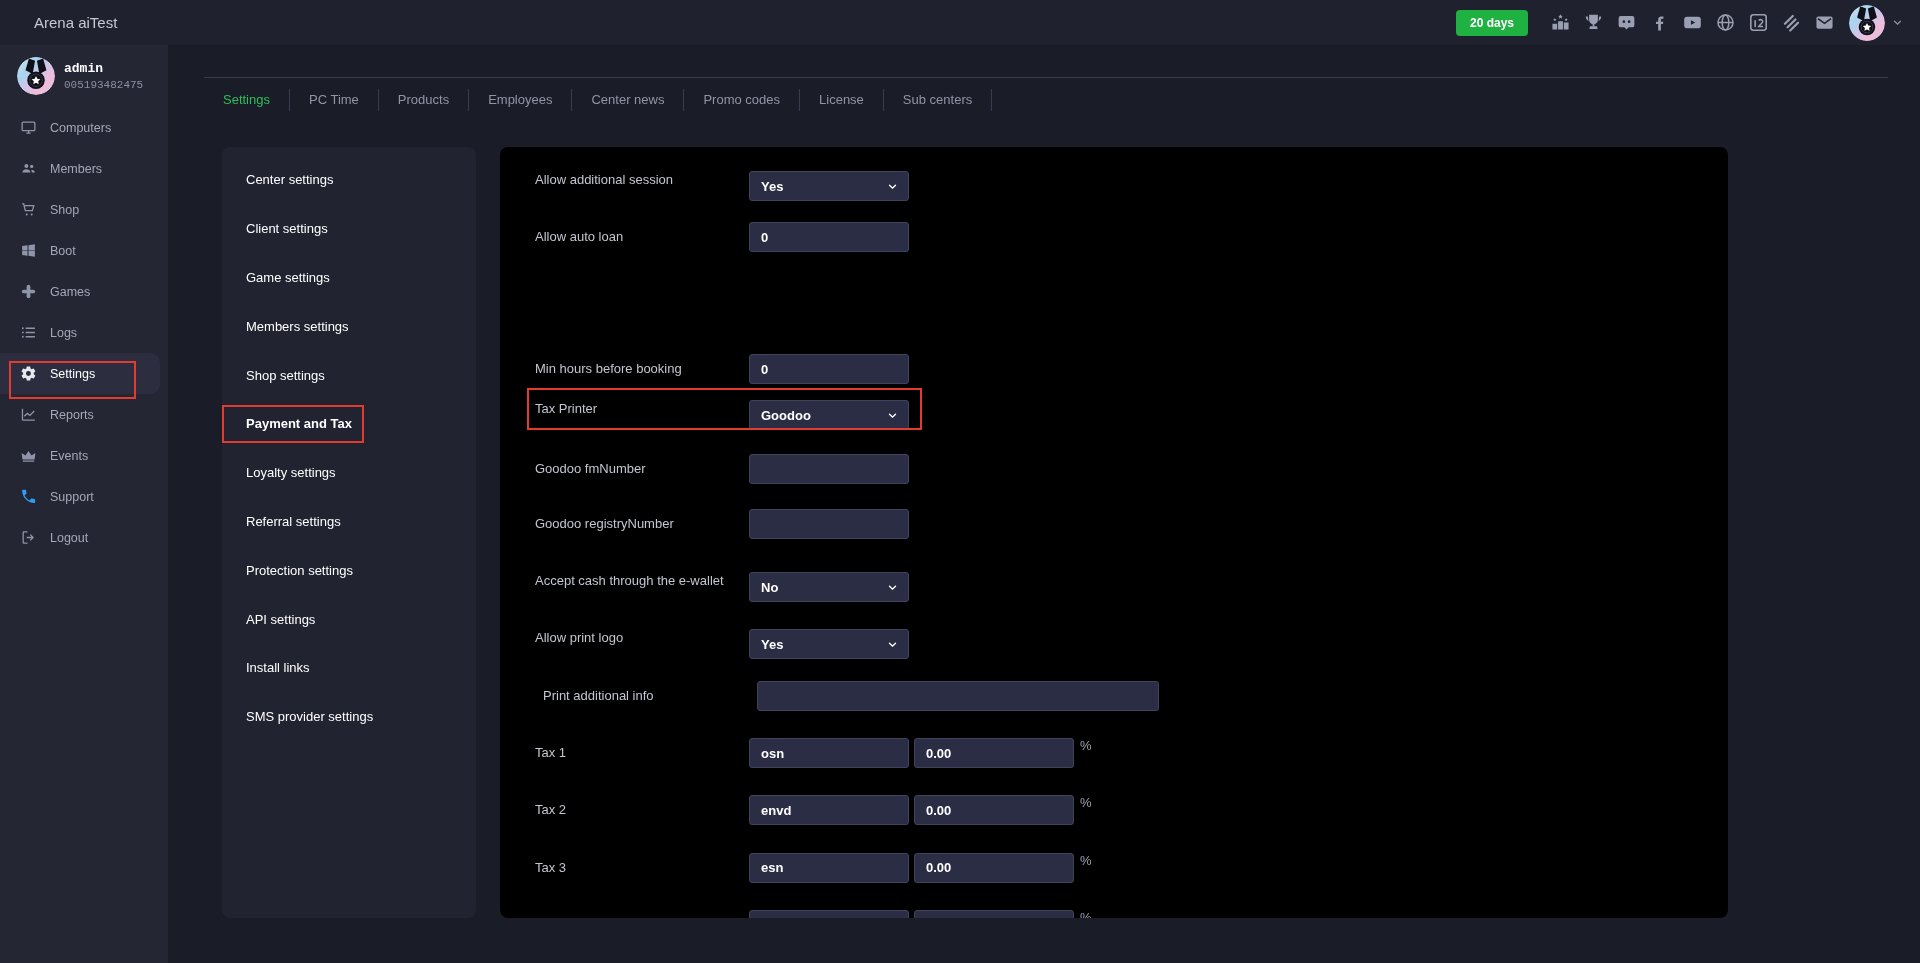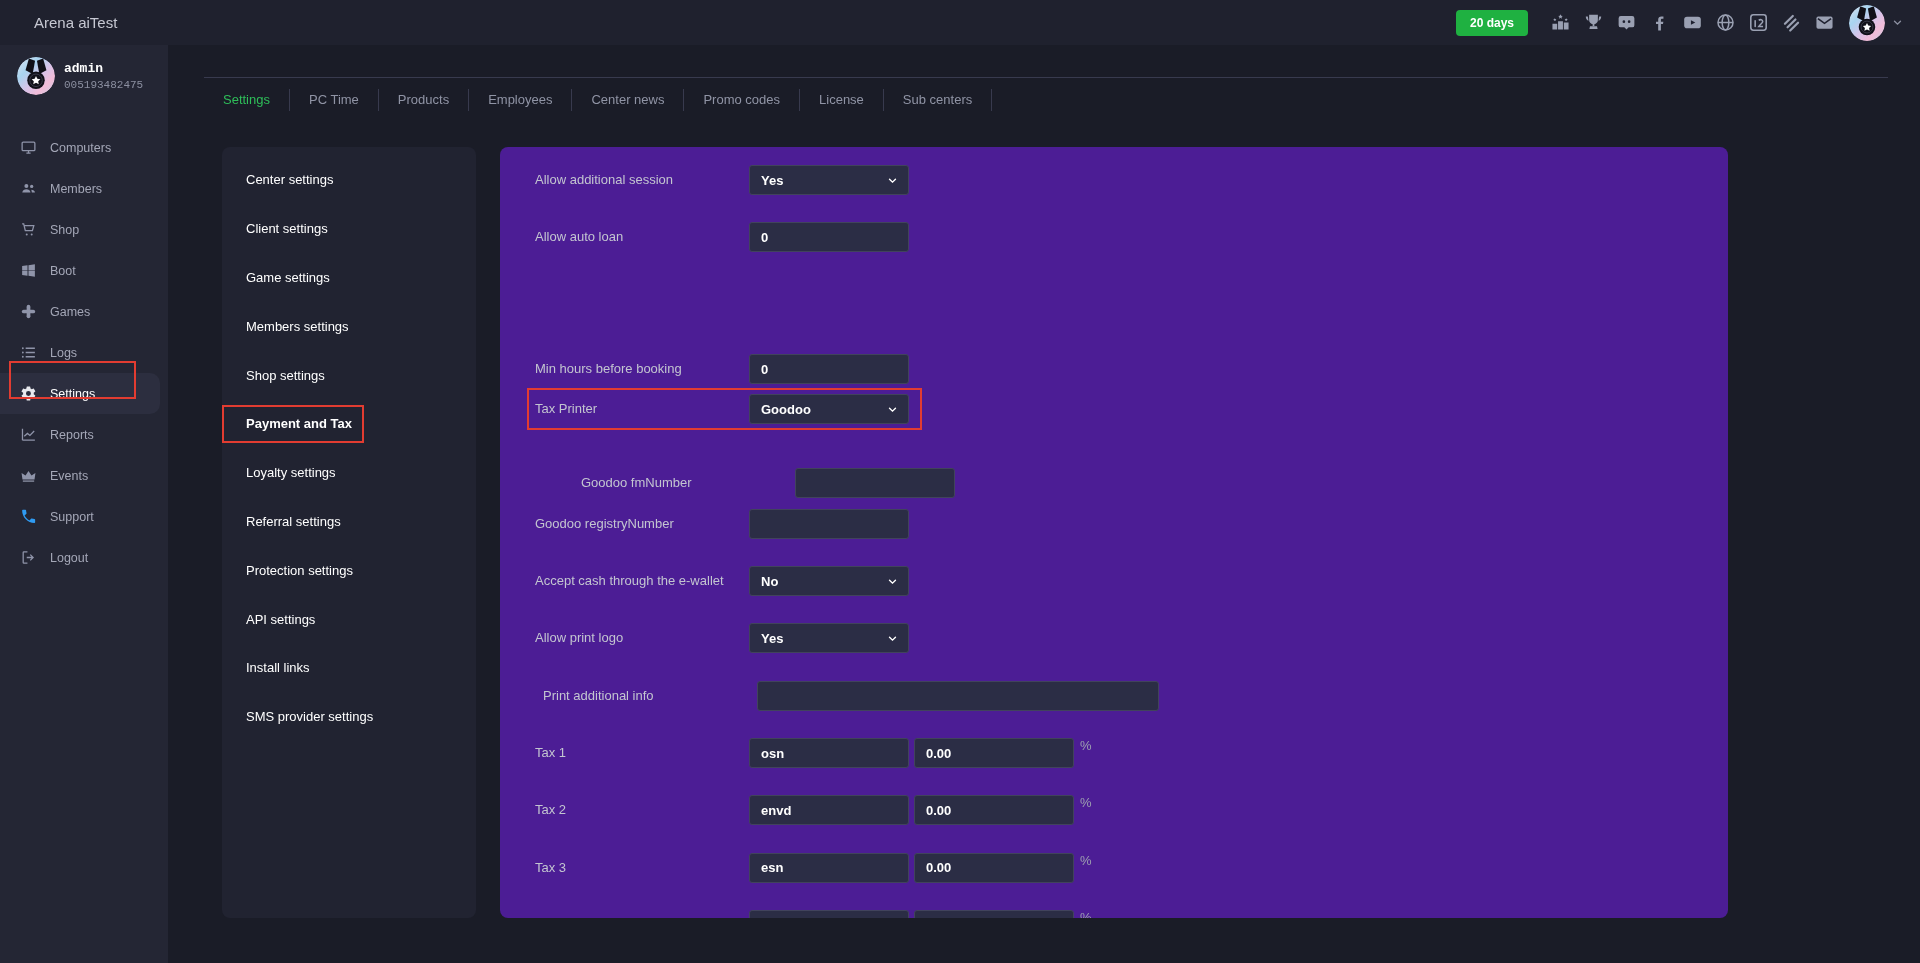--- a/index.html
+++ b/index.html
@@ -23,40 +23,40 @@
   .user-chev { width:13px; height:13px; color:#8b8fa0; margin-left:6px; cursor:pointer; }
   .icn svg { width:100%; height:100%; display:block; }
 
   
   .sidebar { position:absolute; top:45px; left:0; width:168px; height:918px; background:#242634; z-index:4; }
   .side-user { display:flex; align-items:center; padding:12px 0 0 17px; }
   .side-avatar { width:38px; height:38px; border-radius:50%; overflow:hidden; flex:0 0 auto; }
   .side-user-info { margin-left:9px;font-family:Liberation Mono, monospace; }
   .side-user-name { color:#fff; font-size:13px; font-weight:700; }
   .side-user-id { color:#8b8fa0; font-size:11px; margin-top:3px; }
-  .side-menu { position:absolute; top:82px; left:0; right:0; }
+  .side-menu { position:absolute; top:62px; left:0; right:0; }
   .side-item { height:41px; display:flex; align-items:center; padding-left:20px; gap:13px; color:#a4a7b7; font-size:12.5px; cursor:pointer; }
   .side-item .icn { width:17px; height:17px; color:#8f94a9; flex:0 0 auto; }
   .side-item.active { background:#2c2e3f; color:#fff; width:160px; border-radius:0 10px 10px 0; }
   .side-item.active .icn { color:#e8e9ee; }
 
   
   .content { position:absolute; top:45px; left:168px; right:0; bottom:0; }
   .tabs { position:absolute; top:32px; left:36px; width:1684px; height:45px; border-top:1px solid #383a4e; display:flex; align-items:center; }
   .tab { padding:0 19px; font-size:13px; color:#9094a5; border-right:1px solid #383a4e; height:22px; line-height:22px; cursor:pointer; white-space:nowrap; }
   .tab.active { color:#2ebd59; }
 
   .settings-nav { position:absolute; left:54px; top:102px; width:254px; height:771px; background:#212331; border-radius:8px; padding-top:8.6px; overflow:hidden; }
   .nav-item { height:48.8px; display:flex; align-items:center; padding-left:24px; font-size:13px; color:#ffffff; cursor:pointer; }
   .nav-item.active { color:#ffffff; font-weight:700; }
 
-  .form-panel { position:absolute; left:332px; top:102px; width:1228px; height:771px; background:#4c1d95; border-radius:8px; overflow:hidden; }
+  .form-panel { position:absolute; left:332px; top:102px; width:1228px; height:771px; background:#000000; border-radius:8px; overflow:hidden; }
   .form-row { position:absolute; left:35px; right:20px; height:30px; }
   .flabel { position:absolute; left:0; top:0; line-height:30px; font-size:13px; color:#c3c5d0; }
-  .select { position:absolute; left:214px; top:0; width:160px; height:30px; background:#2b2d45; border:1px solid #41435c; border-radius:3px; color:#fff; font-size:13px; font-weight:600; display:flex; align-items:center; justify-content:space-between; padding:0 9px 0 11px; cursor:pointer; }
+  .select { position:absolute; left:214px; top:6px; width:160px; height:30px; background:#2b2d45; border:1px solid #41435c; border-radius:3px; color:#fff; font-size:13px; font-weight:600; display:flex; align-items:center; justify-content:space-between; padding:0 9px 0 11px; cursor:pointer; }
   .sel-chev { width:13px; height:13px; color:#fff; flex:0 0 auto; }
   .tinput { position:absolute; left:214px; top:0; width:160px; height:30px; background:#2b2d45; border:1px solid #41435c; border-radius:3px; color:#fff; font-size:13px; font-weight:600; padding:0 11px; outline:none; font-family:"Liberation Sans", sans-serif; }
   .tinput.wide { width:402px; }
   .tinput.rate { left:379px; }
   .pct { position:absolute; left:545px; top:-2px; font-size:13px; color:#9da0b0; line-height:20px; }
 
   
   .anno { position:absolute; border:2px solid #e23c31; z-index:10; pointer-events:none; }
   .anno-settings { left:9px; top:361px; width:127px; height:38px; }
   .anno-payment { left:222px; top:405px; width:142px; height:38px; }
@@ -337,21 +337,21 @@
           <span class="flabel">Tax Printer</span>
           <div class="select">
             <span>Goodoo</span>
             <span class="icn sel-chev">
               <svg viewBox="0 0 24 24" fill="none" stroke="currentColor" stroke-width="2.6" stroke-linecap="round">
                 <path d="M6.5 9.5L12 15l5.5-5.5"></path>
               </svg>
             </span>
           </div>
         </div>
-        <div class="form-row" style="top: 321px; margin-left: 46px;">
+        <div class="form-row" style="top: 307px;">
           <span class="flabel">Goodoo fmNumber</span>
           <input class="tinput" readonly="" value="" style="">
         </div>
         <div class="form-row" style="top: 361.8px;">
           <span class="flabel">Goodoo registryNumber</span>
           <input class="tinput" readonly="" value="" style="">
         </div>
         <div class="form-row" style="top: 419.1px;">
           <span class="flabel">Accept cash through the e-wallet</span>
           <div class="select">

